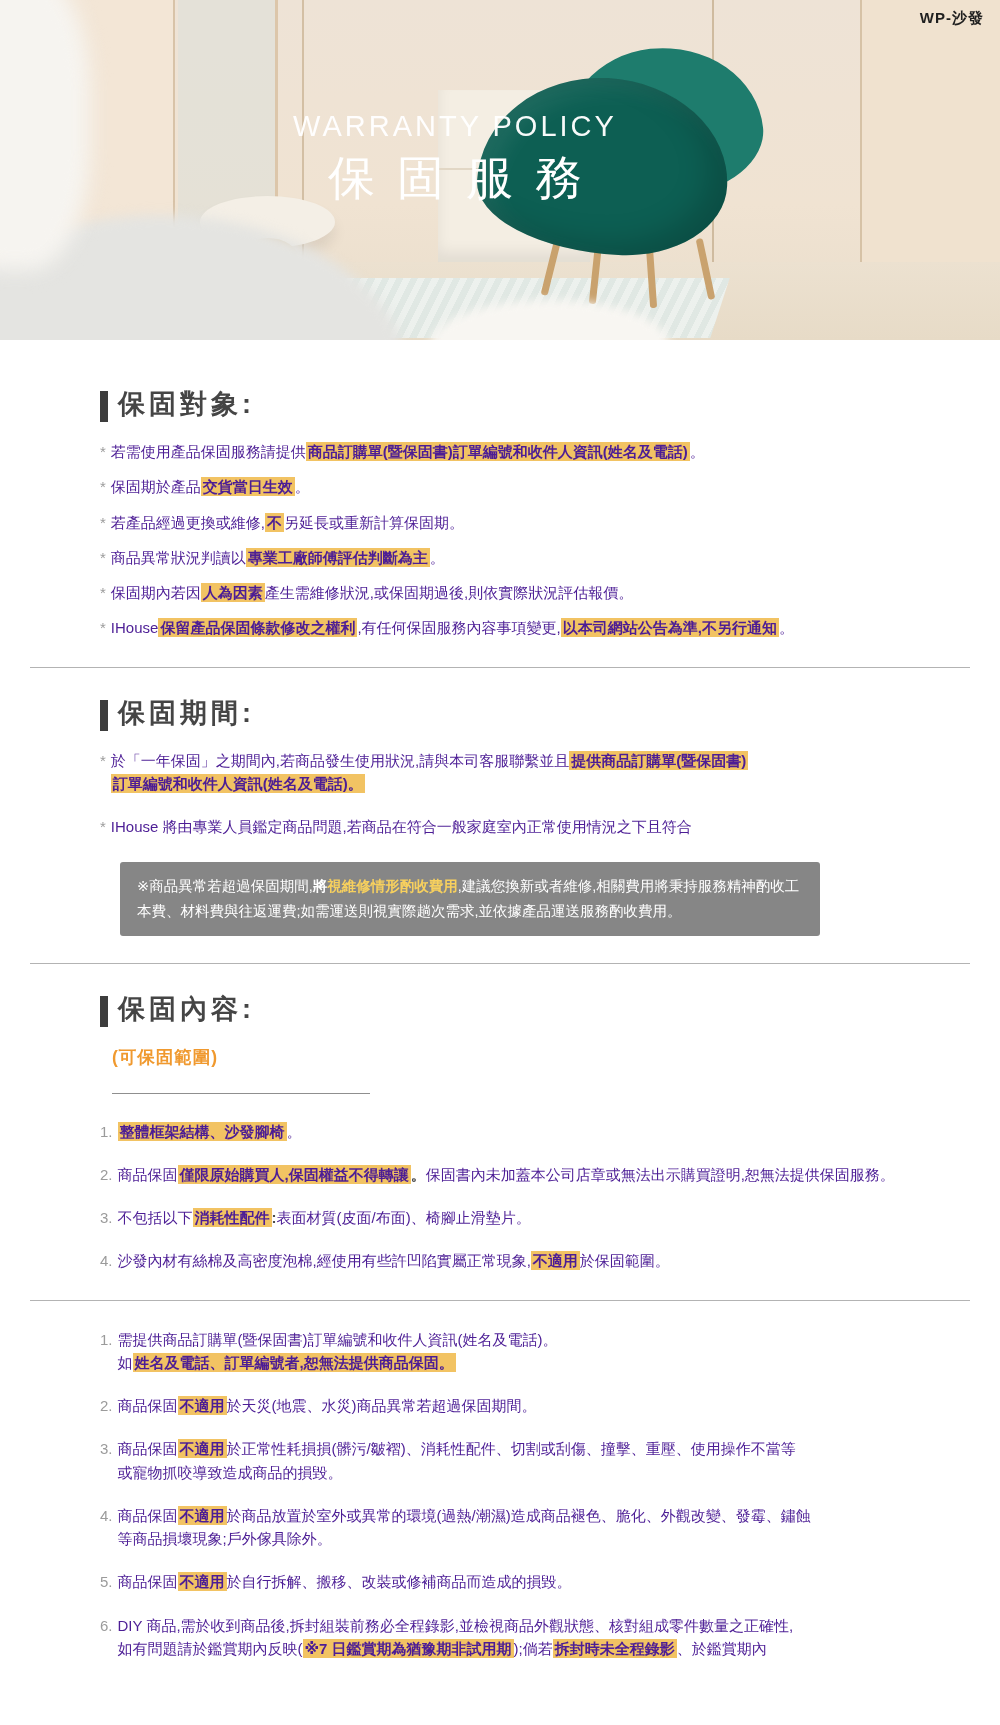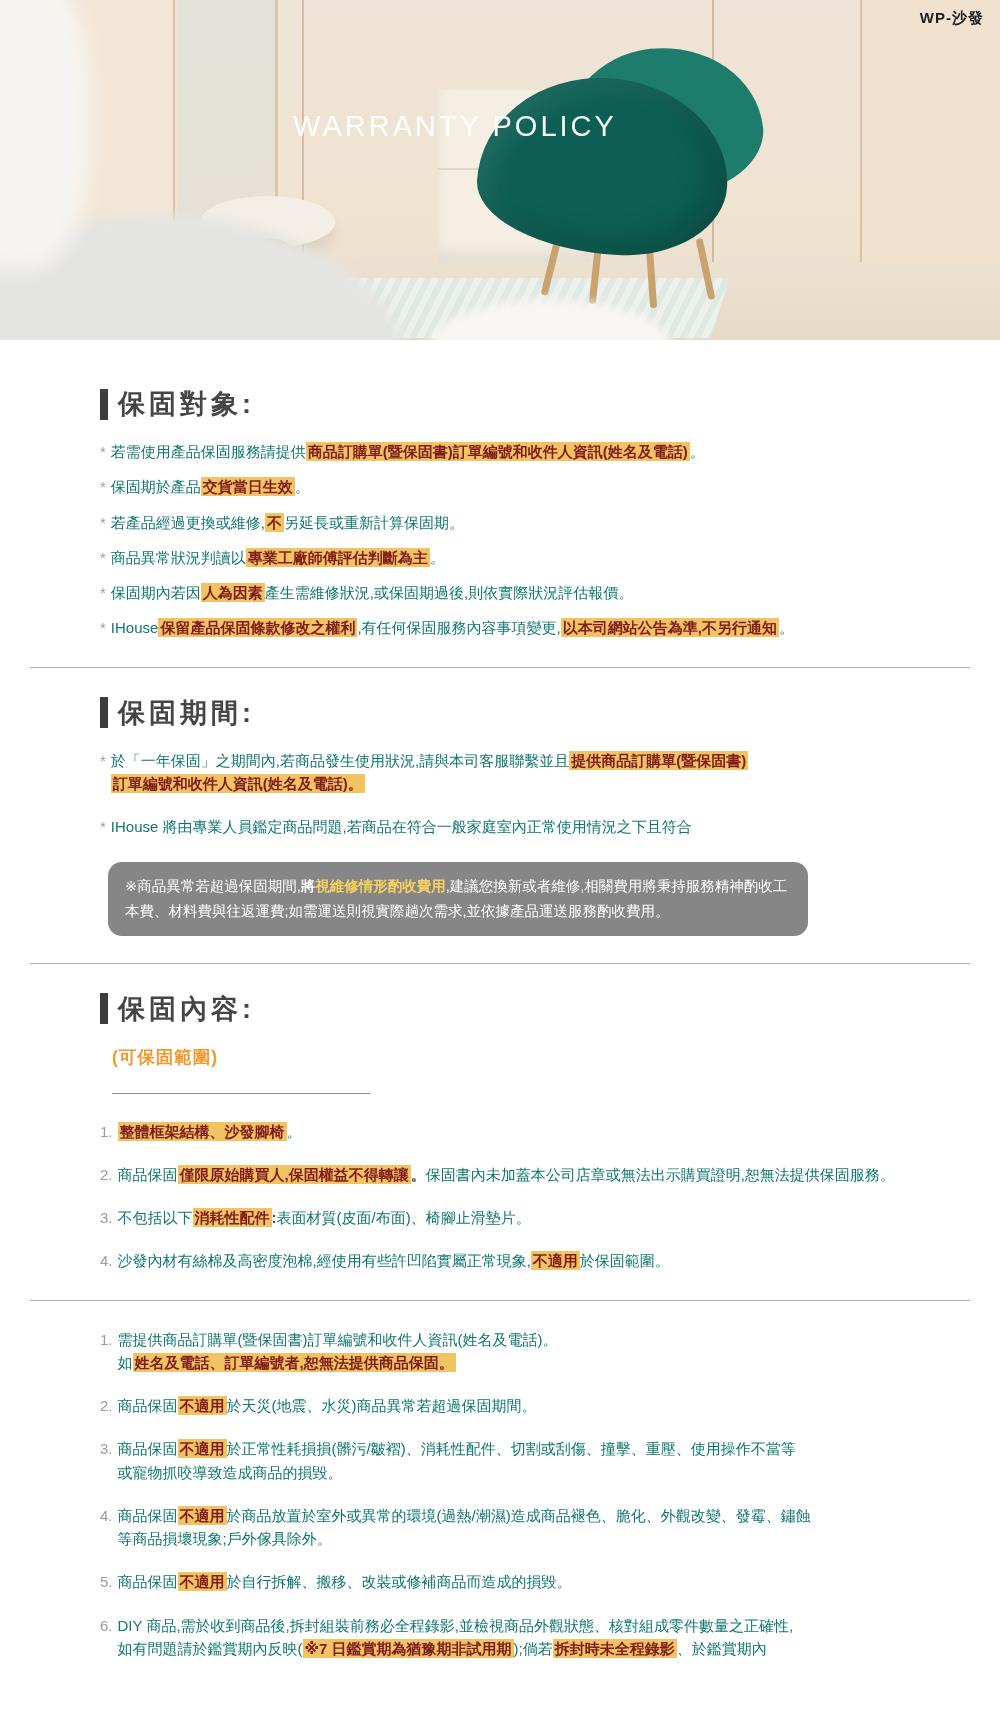--- a/index.html
+++ b/index.html
@@ -44,37 +44,37 @@
   .hero-titles { position:absolute; left:455px; top:110px; transform:translateX(-50%);
                  text-align:center; color:#fff; white-space:nowrap; }
   .hero-sub   { font-size:29px; font-weight:400; letter-spacing:3px; color:rgba(255,255,255,.97); }
   .hero-title { margin-top:4px; font-size:47px; font-weight:400; letter-spacing:22px; text-indent:22px; }
   .page-tag { position:absolute; top:9px; right:16px; font-size:15px; font-weight:600;
               color:#1f1f1f; letter-spacing:1px; }
 
   
   .sec { padding:0 15px 0 100px; }
   .sec-targets { margin-top:46px; }
-  .sh  { display:flex; align-items:center; margin-bottom:18px;
+  .sh  { display:flex; align-items:flex-end; margin-bottom:18px;
          font-size:27px; font-weight:bold; color:#454545; letter-spacing:4px; }
   .bar { width:8px; height:31px; background:#3d3d3d; margin-right:10px; flex:0 0 auto; }
 
   .pitem { display:flex; margin-bottom:12px; font-size:15px; line-height:1.55; color:#9b9b9b; }
   .plist-wide .pitem { margin-bottom:20px; }
   .marker { flex:0 0 auto; margin-right:5px; color:#9b9b9b; }
   .ptext  { flex:1; }
 
-  .seg-n { color:#0f766e; }
-  .seg-h { background:#f2c363; color:#7f1d1d; font-weight:bold; padding:1px 2px; }
+  .seg-n { color:#4c1d95; }
+  .seg-h { background:#f2c363; color:#4c1d95; font-weight:bold; padding:1px 2px; }
   .seg-b { color:#4d4d4d; font-weight:bold; }
   .seg-w { color:#fff; }
   .seg-wb{ color:#fff; font-weight:bold; }
   .seg-y { color:#f7d05e; font-weight:bold; }
 
-  .notice { margin:24px 0 4px 8px; width:700px; background:#868686; border-radius:14px;
+  .notice { margin:24px 0 4px 20px; width:700px; background:#868686; border-radius:3px;
             padding:12px 17px; font-size:14.5px; line-height:1.7; }
 
   .divider { border:none; border-top:1px solid #b3b3b3; margin:27px 30px; }
 
   .subhead-wrap { margin:2px 0 26px 12px; width:258px; border-bottom:1px solid #8f8f8f; padding-bottom:24px; }
   .subhead { font-size:17.5px; font-weight:bold; color:#f0992e; letter-spacing:1px; }
 
   .sec-period .pitem  { margin-bottom:20px; }
   .sec-period .pitem + .pitem { margin-top:16px; }
 </style>
@@ -100,20 +100,21 @@
     <div class="shape h-chairback"></div>
     <div class="shape h-chairfront"></div>
     <div class="shape h-table"></div>
     <div class="shape h-tablebase"></div>
     <div class="shape h-fgchair"></div>
     <div class="shape h-fgchair2"></div>
     <div class="shape h-fgtable"></div>
 
     <div class="hero-titles">
       <div class="hero-sub">WARRANTY POLICY</div>
+      <div class="hero-title">保固服務</div>
     </div>
     <div class="page-tag">WP-沙發</div>
   </header>
 
   <section class="sec sec-targets">
     <h2 class="sh">
       <span class="bar"></span>
       <span>保固對象:</span>
     </h2>
     <div class="plist">

